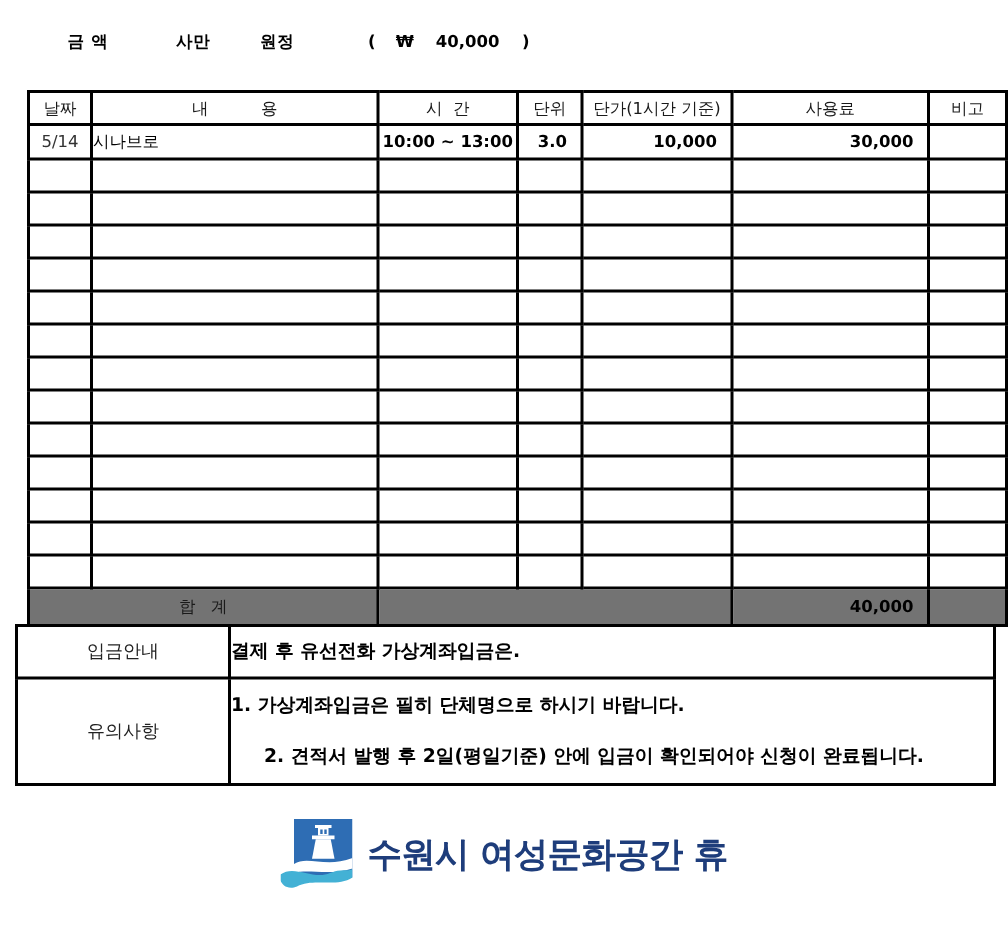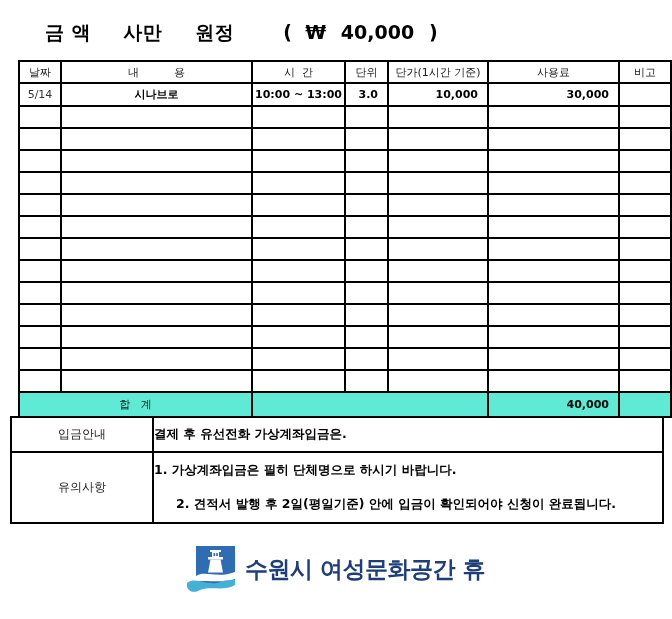--- a/index.html
+++ b/index.html
@@ -1,40 +1,40 @@
 <!DOCTYPE html>
 <html><head>
 <meta charset="utf-8">
 <style>
   * { margin:0; padding:0; box-sizing:border-box; }
   html,body { width:672px; height:619px; background:#ffffff; overflow:hidden;
     font-family:"DejaVu Sans","Liberation Sans",sans-serif; color:#000; }
 
   
   .title-row { margin:20px 0 0 45px; height:18px; display:flex; align-items:baseline;
-    font-weight:bold; font-size:19px; white-space:pre; letter-spacing:0.5px; }
-  .title-row .t2 { margin-left:32px; }
+    font-weight:bold; font-size:11px; white-space:pre; letter-spacing:0.5px; }
+  .title-row .t2 { margin-left:45px; }
   .title-row .t3 { margin-left:33px; }
   .title-row .t4 { margin-left:49px; }
   .title-row .t5 { margin-left:13px; }
   .title-row .t6 { margin-left:14px; letter-spacing:0; }
   .title-row .t7 { margin-left:15px; }
 
   
   table { border-collapse:collapse; table-layout:fixed; width:652px; margin-left:10px; }
   .main-table { margin-top:22px;margin-left:18px; }
   .main-table th, .main-table td { border:2px solid #000; height:22px; padding:0;
     font-size:11px; overflow:hidden; }
   .main-table th { font-weight:normal; text-align:center; color:#1a1a1a; white-space:pre; }
   tr.data td { height:23px; }
   .c-date   { text-align:center; color:#333; font-size:11px; }
-  .c-content{ text-align:center; font-weight:bold; }
+  .c-content{ text-align:left; font-weight:normal; }
   .c-time   { text-align:center; font-weight:bold; white-space:pre; }
   .c-num    { text-align:right; padding-right:9px !important; font-weight:bold; }
-  tr.total-row td { background:#5eead4; height:25px; }
+  tr.total-row td { background:#737373; height:25px; }
   .total-label { text-align:center; white-space:pre; color:#1a1a1a; }
   .total-value { text-align:right; padding-right:9px !important; font-weight:bold; }
 
   
   .info-table { margin-top:-2px; }
   .info-table td { border:2px solid #000; padding:0; }
   .info-label { text-align:center; font-size:12px; color:#222; width:142px;margin-left:12px; }
   .pay-row td { height:35px; }
   .caution-row td { height:71px; }
   .info-text { font-weight:bold; font-size:12.5px; padding-left:12px; }

